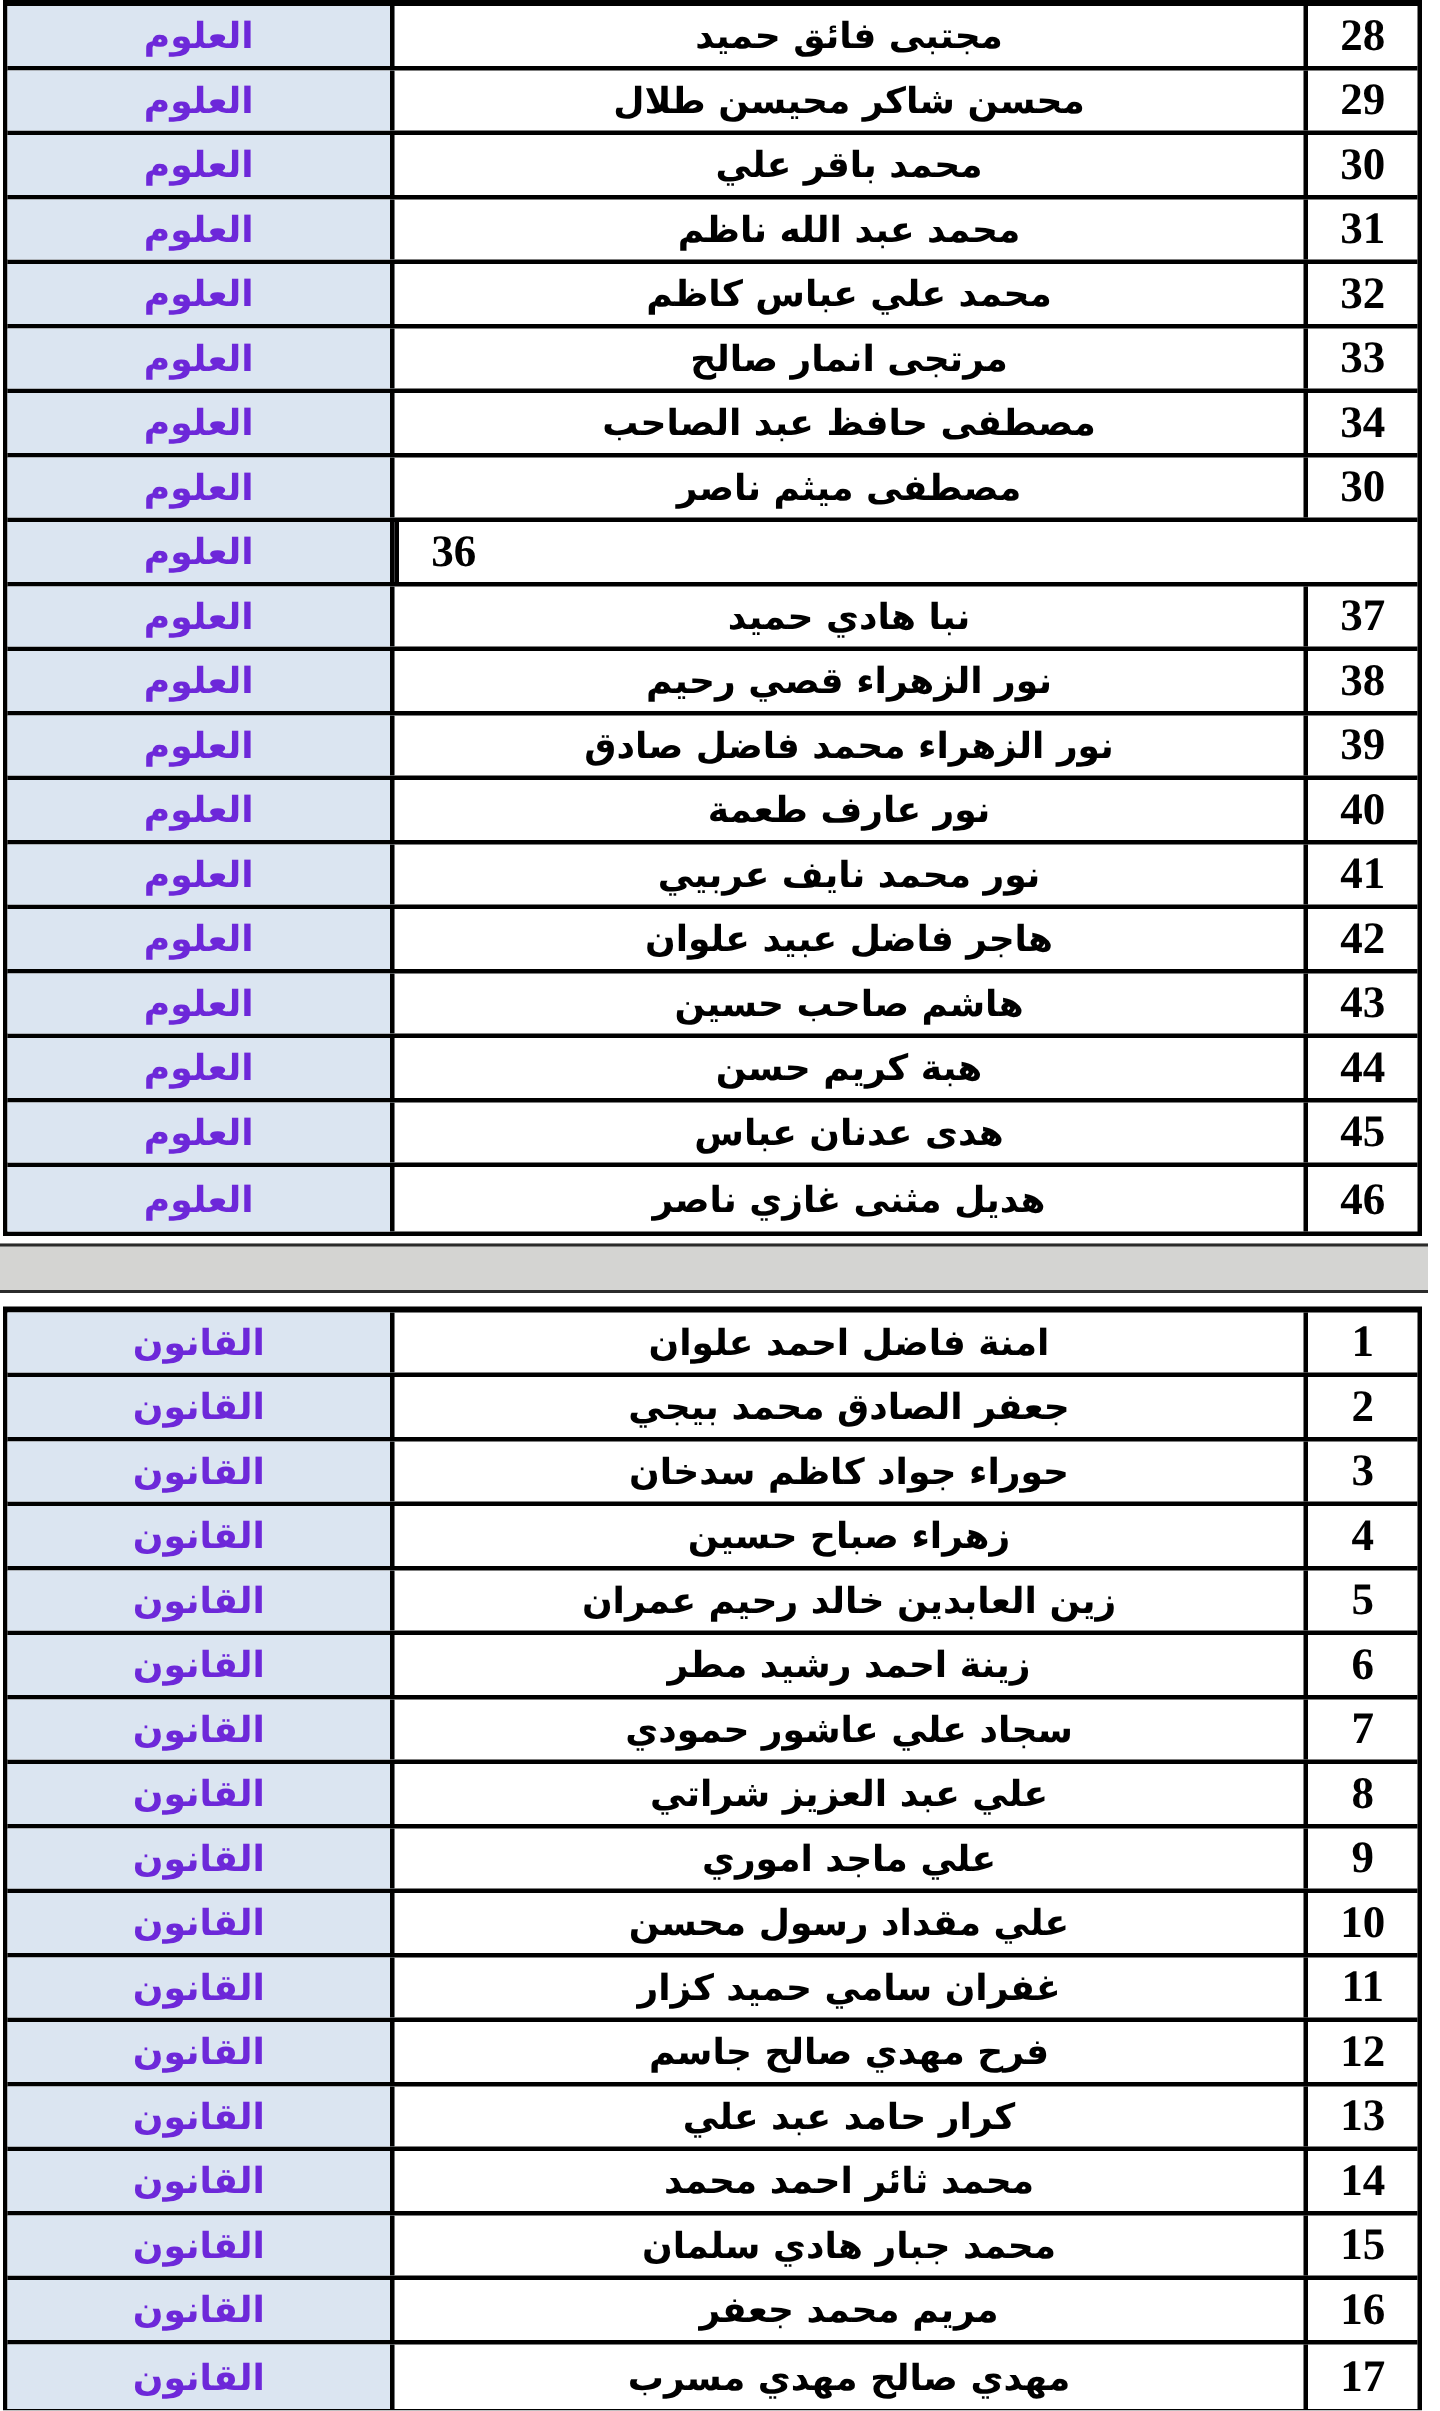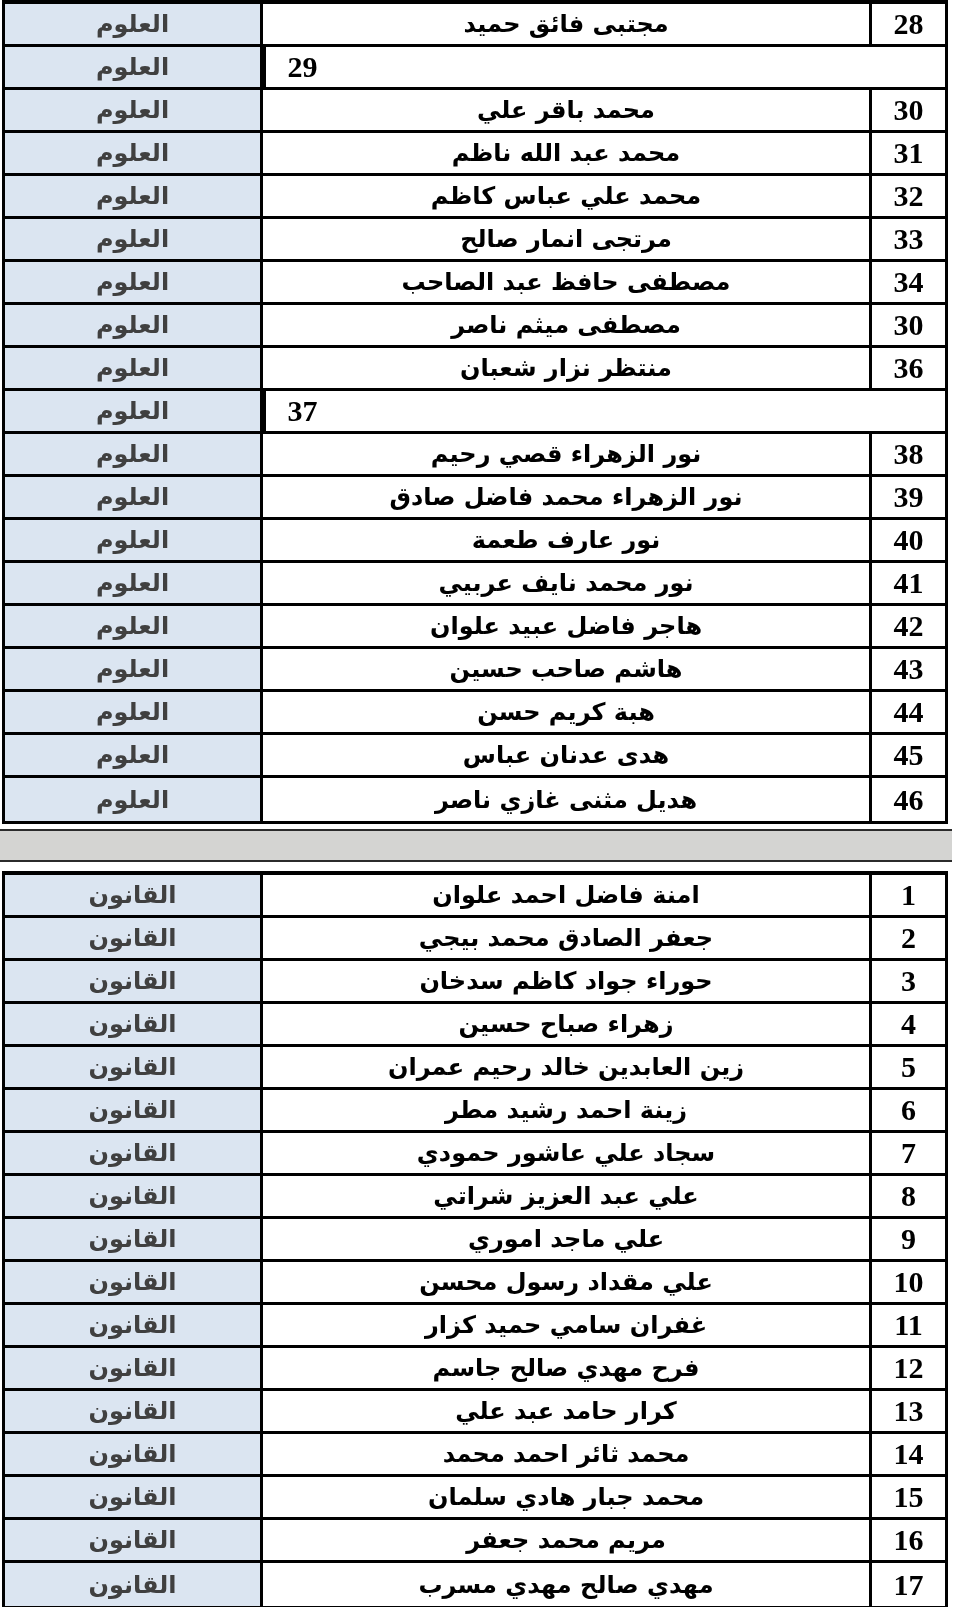--- a/index.html
+++ b/index.html
@@ -32,21 +32,21 @@
     box-sizing:border-box;
     overflow:hidden;
     white-space:nowrap;
   }
   .cell.dept{
     width:258px;
     border-right:3px solid #000;
     background:var(--dept-bg,#dbe5f1);
     font-weight:bold;
     font-size:24px;
-    color:#404040;
+    color:#6d28d9;
   }
   .cell.name{
     flex:1;
     font-weight:bold;
     font-size:24px;
     color:#000;
     direction:rtl;
     padding:0 26px;
   }
   .cell.num{
@@ -77,20 +77,21 @@
       <span>العلوم</span>
     </div>
     <div class="cell name">مجتبى فائق حميد</div>
     <div class="cell num">28</div>
   </div>
 
   <div class="row">
     <div class="cell dept">
       <span>العلوم</span>
     </div>
+    <div class="cell name">محسن شاكر محيسن طلال</div>
     <div class="cell num">29</div>
   </div>
 
   <div class="row">
     <div class="cell dept">
       <span>العلوم</span>
     </div>
     <div class="cell name">محمد باقر علي</div>
     <div class="cell num">30</div>
   </div>
@@ -132,28 +133,28 @@
       <span>العلوم</span>
     </div>
     <div class="cell name">مصطفى ميثم ناصر</div>
     <div class="cell num">30</div>
   </div>
 
   <div class="row">
     <div class="cell dept">
       <span>العلوم</span>
     </div>
-    <div class="cell name">منتظر نزار شعبان</div>
     <div class="cell num">36</div>
   </div>
 
   <div class="row">
     <div class="cell dept">
       <span>العلوم</span>
     </div>
+    <div class="cell name">نبا هادي حميد</div>
     <div class="cell num">37</div>
   </div>
 
   <div class="row">
     <div class="cell dept">
       <span>العلوم</span>
     </div>
     <div class="cell name">نور الزهراء قصي رحيم</div>
     <div class="cell num">38</div>
   </div>

